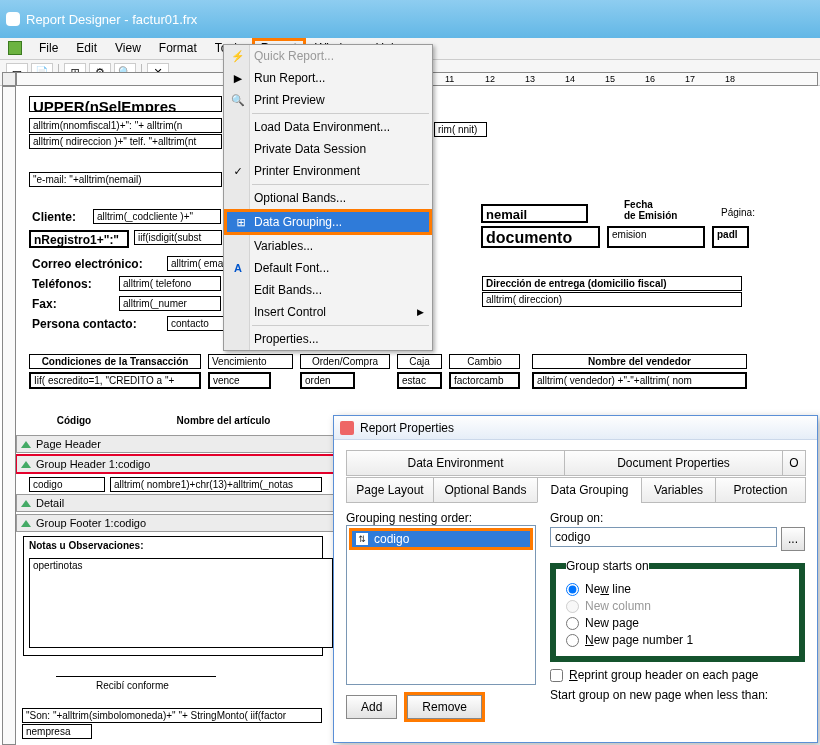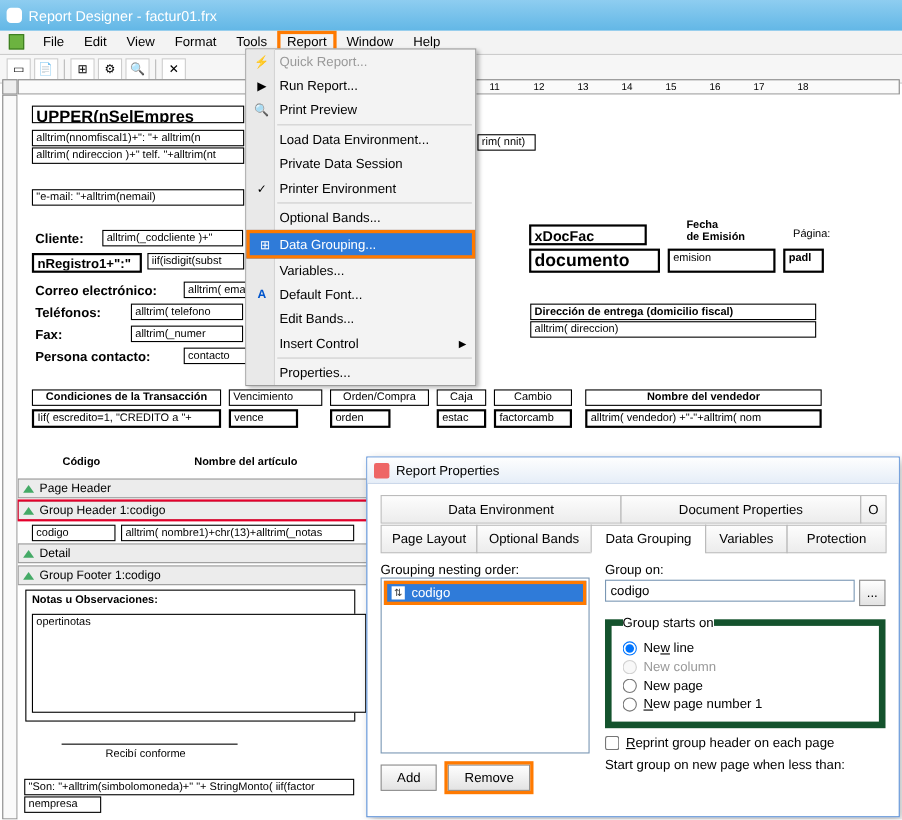--- a/index.html
+++ b/index.html
@@ -1,18 +1,18 @@
 <!DOCTYPE html>
 <html><head>
 <meta charset="utf-8">
 <style>
   * { box-sizing: border-box; margin: 0; padding: 0; font-family: "Segoe UI", Tahoma, sans-serif; }
   body { width: 820px; height: 745px; overflow: hidden; background: #fff; position: relative; font-size: 12px; }
 
-  .titlebar { height: 28px; background: linear-gradient(#8ecdf0, #62b7e6); display: flex; align-items: center; padding: 0 6px; color: #fff; font-size: 13px; }
+  .titlebar { height: 38px; background: linear-gradient(#8ecdf0, #62b7e6); display: flex; align-items: center; padding: 0 6px; color: #fff; font-size: 13px; }
   .titlebar .cloud-icon { width: 14px; height: 14px; background: #fff; border-radius: 4px; margin-right: 6px; }
   .menubar { height: 22px; background: #f3f3f3; border-bottom: 1px solid #ccc; display: flex; align-items: stretch; font-size: 12px; padding-left: 8px; }
   .menubar .app-icon { width: 14px; height: 14px; background: #6cb340; border: 1px solid #3b7a1f; margin: 3px 8px 0 0; }
   .menubar .menu-item { padding: 3px 9px; cursor: default; }
   .menubar .menu-item.active { border: 3px solid #ff7a00; padding: 0 6px; }
   .toolbar { height: 26px; background: #f6f6f6; border-bottom: 1px solid #ccc; display: flex; align-items: center; padding: 0 6px; gap: 3px; }
   .toolbar .tb-btn { width: 22px; height: 20px; border: 1px solid #ccc; background: #fff; display: flex; align-items: center; justify-content: center; font-size: 11px; }
   .toolbar .sep { width: 1px; height: 18px; background: #bbb; margin: 0 2px; }
 
   .ruler-corner { position: absolute; left: 2px; top: 72px; width: 14px; height: 14px; border: 1px solid #888; background: #eee; }
@@ -159,21 +159,21 @@
 
 <div class="canvas">
   <div class="fld" style="left:13px;top:10px;width:193px;height:16px;font-size:15px;font-weight:bold">UPPER(nSelEmpres</div>
   <div class="fld" style="left:13px;top:32px;width:193px">alltrim(nnomfiscal1)+": "+ alltrim(n</div>
   <div class="fld" style="left:13px;top:48px;width:193px">alltrim( ndireccion )+"   telf. "+alltrim(nt</div>
   <div class="fld" style="left:13px;top:86px;width:193px">"e-mail: "+alltrim(nemail)</div>
   <div class="fld" style="left:418px;top:36px;width:53px">rim( nnit)</div>
 
   <div class="fld bold" style="left:13px;top:123px;width:60px;border:none">Cliente:</div>
   <div class="fld" style="left:77px;top:123px;width:128px">alltrim(_codcliente )+"</div>
-  <div class="fld thick" style="left:465px;top:118px;width:107px;height:19px;font-weight:bold;font-size:13px">xDocFac</div>
+  <div class="fld thick" style="left:465px;top:118px;width:107px;height:19px;font-weight:bold;font-size:13px">nemail</div>
   <div class="lbl" style="left:608px;top:113px;font-weight:bold;width:70px;white-space:pre-line;line-height:11px">Fecha
 de Emisión</div>
   <div class="lbl" style="left:705px;top:121px">Página:</div>
 
   <div class="fld thick" style="left:13px;top:144px;width:100px;height:18px;font-weight:bold;font-size:12px">nRegistro1+":"</div>
   <div class="fld" style="left:118px;top:144px;width:88px">iif(isdigit(subst</div>
   <div class="fld thick" style="left:465px;top:140px;width:119px;height:22px;font-weight:bold;font-size:16px">documento</div>
   <div class="fld thick" style="left:591px;top:140px;width:98px;height:22px">emision</div>
   <div class="fld thick" style="left:696px;top:140px;width:37px;height:22px;font-weight:bold">padl</div>
 

